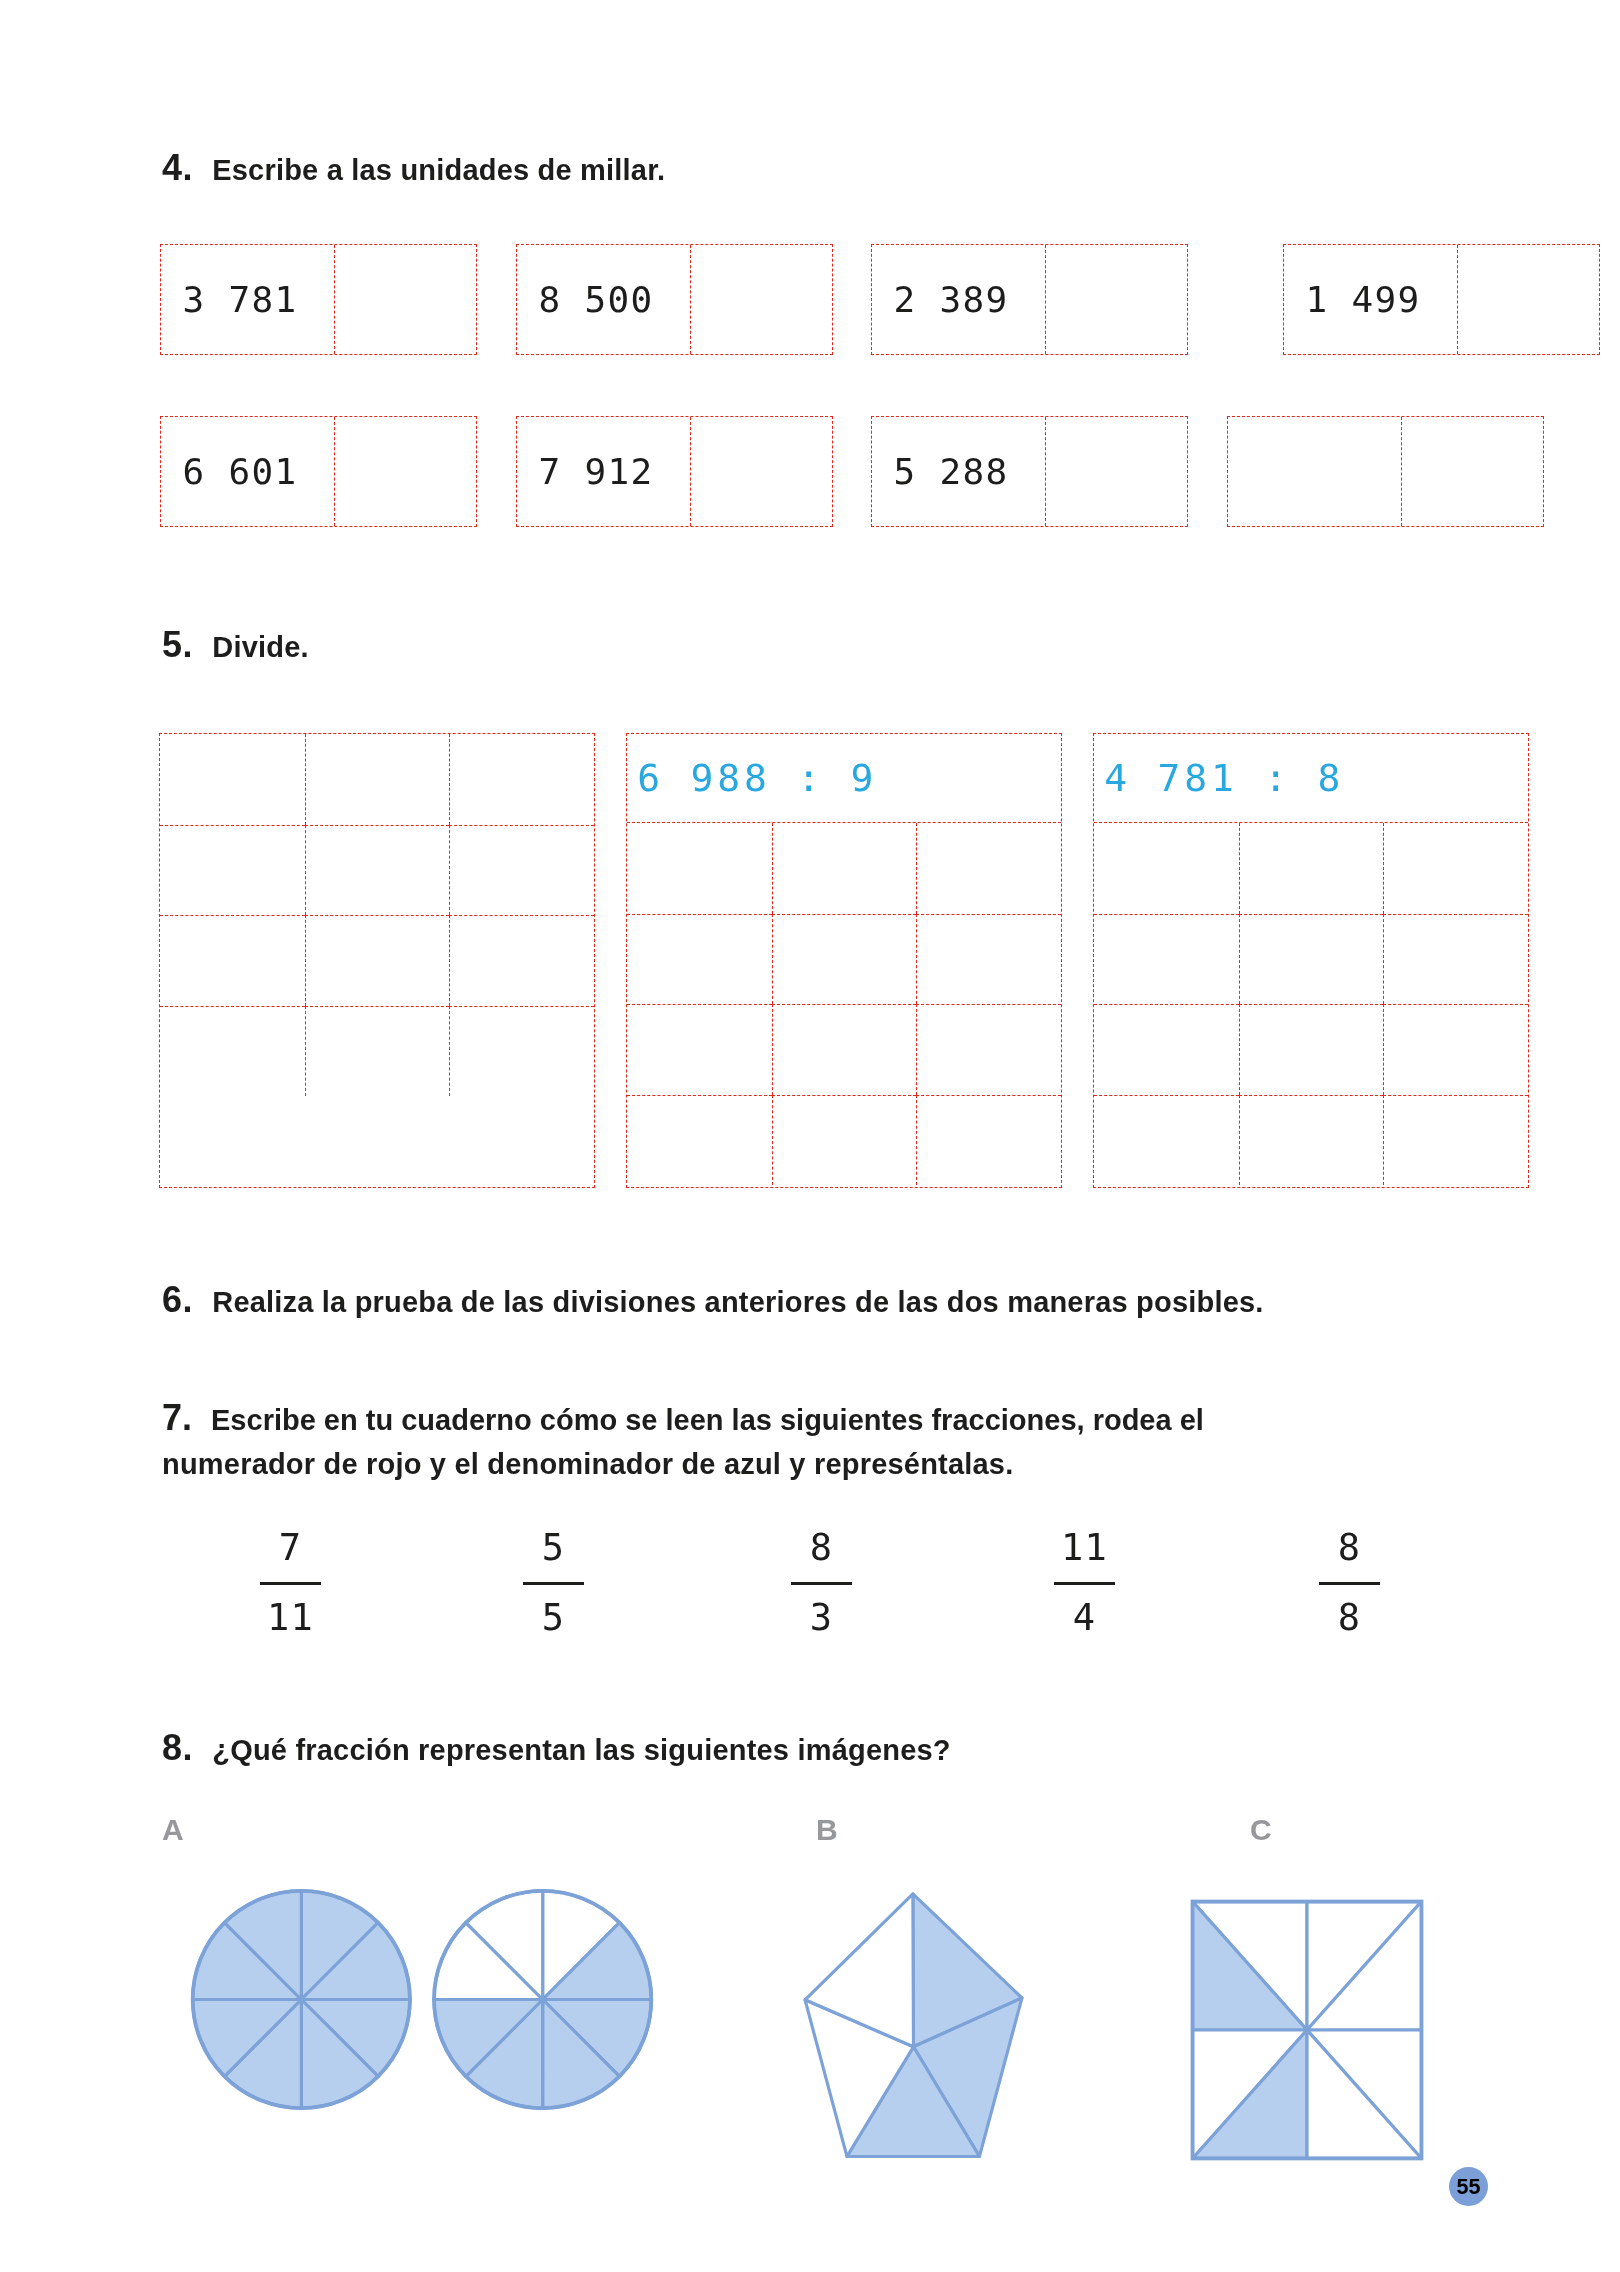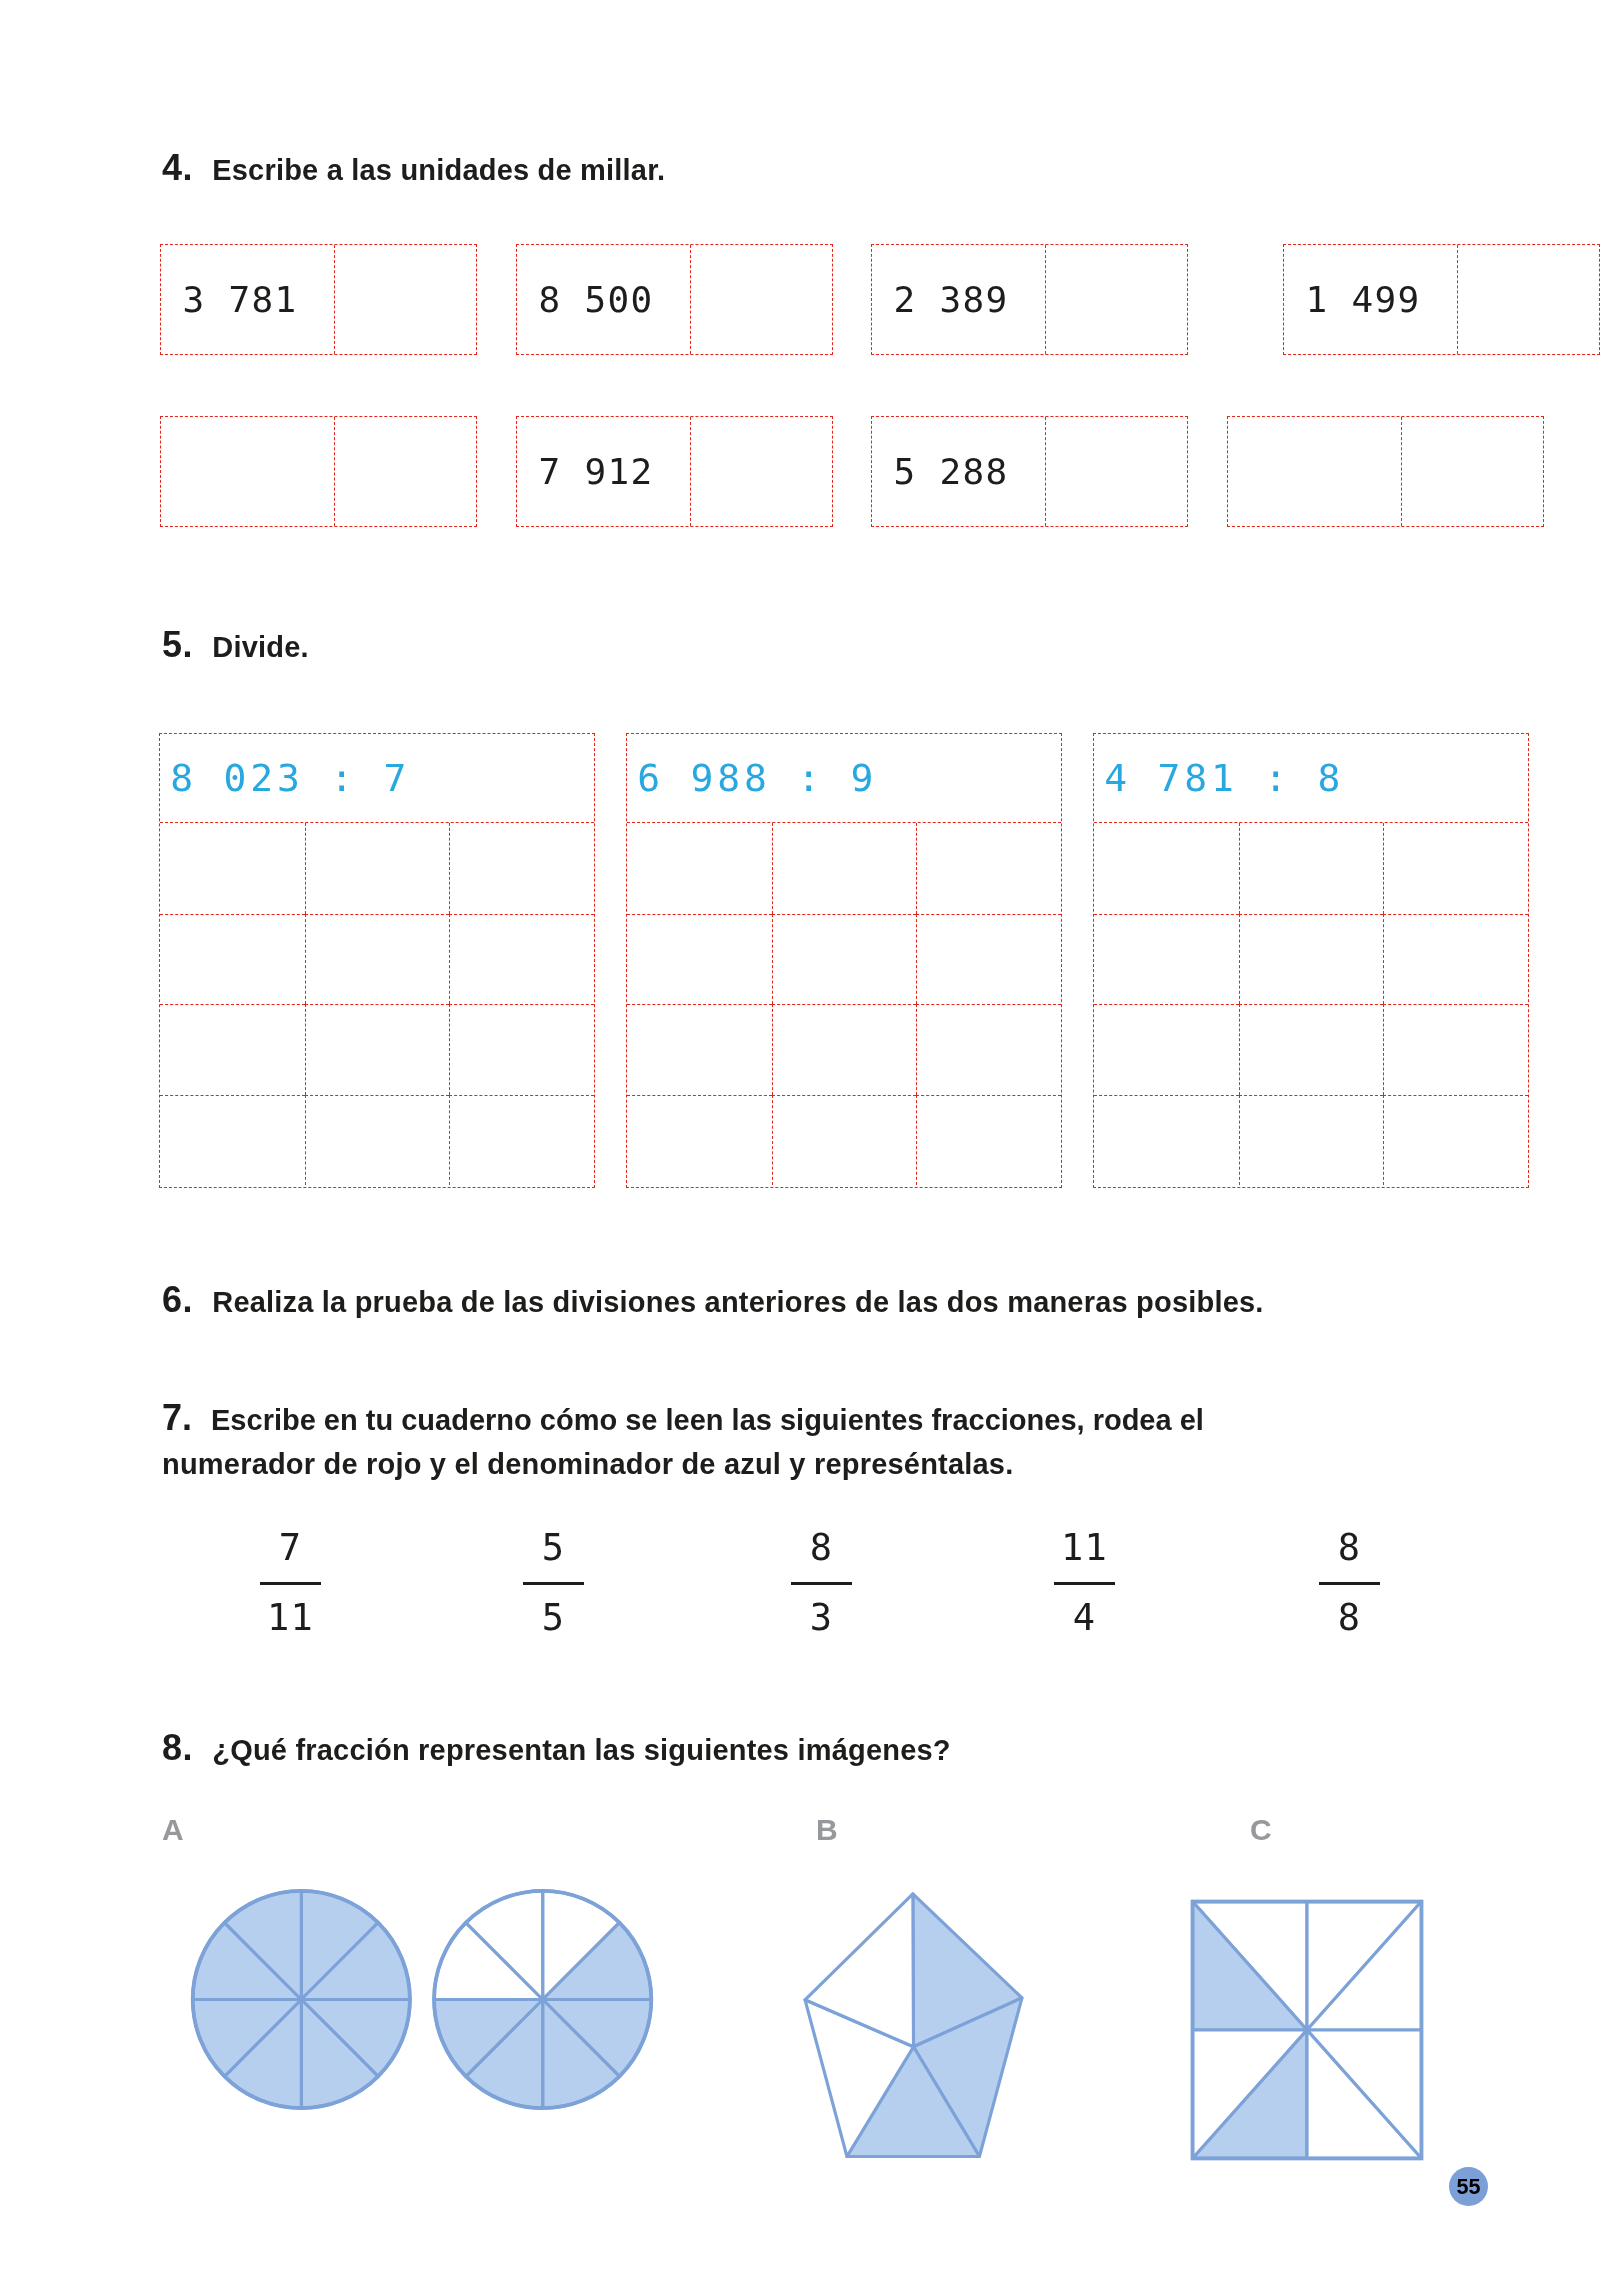--- a/index.html
+++ b/index.html
@@ -98,35 +98,35 @@
       </div>
       <div class="apx-box" style="left: 871px; top: 244px;">
         <div class="given hand">2 389</div>
         <div class="answer"></div>
       </div>
       <div class="apx-box" style="left: 1283px; top: 244px;">
         <div class="given hand">1 499</div>
         <div class="answer"></div>
       </div>
       <div class="apx-box" style="left: 160px; top: 416px;">
+        <div class="given hand">6 601</div>
         <div class="answer"></div>
       </div>
       <div class="apx-box" style="left: 516px; top: 416px;">
         <div class="given hand">7 912</div>
         <div class="answer"></div>
       </div>
       <div class="apx-box" style="left: 871px; top: 416px;">
         <div class="given hand">5 288</div>
         <div class="answer"></div>
       </div>
       <div class="apx-box" style="left: 1227px; top: 416px;">
         <div class="answer"></div>
       </div>
       <div class="div-grid" style="left: 159px; top: 733px;">
-        <div class="header hand">8 023 : 7</div>
         <div class="cells">
           <div class="cell"></div>
           <div class="cell"></div>
           <div class="cell"></div>
           <div class="cell"></div>
           <div class="cell"></div>
           <div class="cell"></div>
           <div class="cell"></div>
           <div class="cell"></div>
           <div class="cell"></div>

